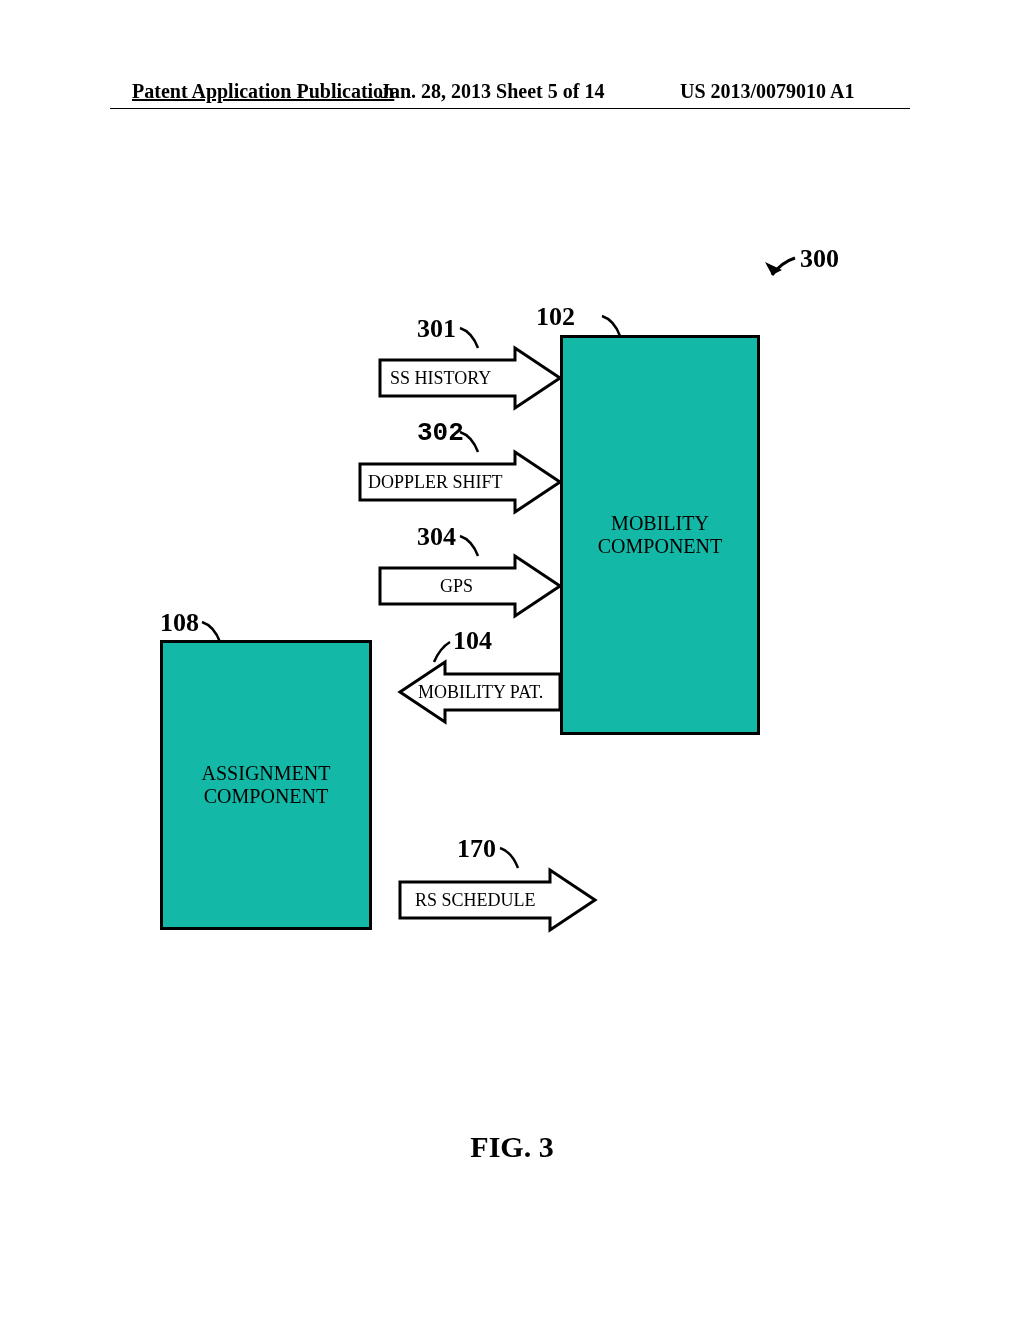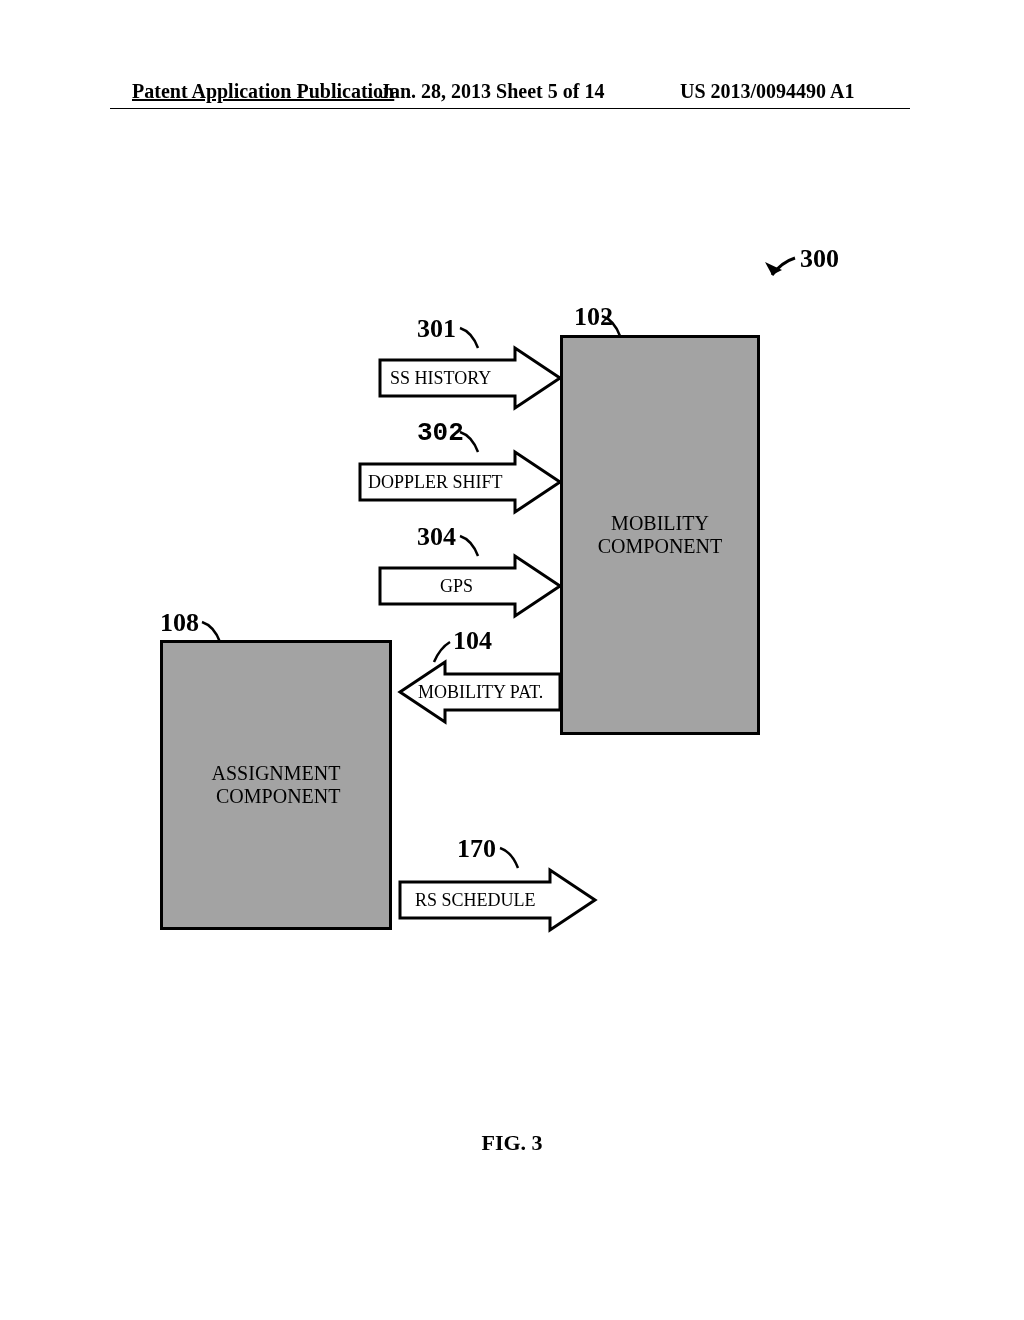--- a/index.html
+++ b/index.html
@@ -35,55 +35,54 @@
     height: 0;
     border-top: 1px solid #000;
   }
 
   .fig-caption {
     position: absolute;
     top: 1130px;
     left: 0;
     width: 1024px;
     text-align: center;
-    font-size: 22px;
+    font-size: 30px;
     font-weight: bold;
   }
 
   .ref-label {
     position: absolute;
     font-size: 26px;
     font-weight: bold;
     white-space: nowrap;
   }
 
   
   .box {
     position: absolute;
     border: 3px solid #000;
     box-sizing: border-box;
     display: flex;
     align-items: center;
     justify-content: center;
     text-align: center;
     font-size: 20px;
-    background: #a3a3a3;
+    background: #14b8a6;
   }
   .mobility-box {
     left: 560px;
     top: 335px;
     width: 200px;
     height: 400px;
   }
   .assignment-box {
     left: 160px;
     top: 640px;
-    width: 232px;
+    width: 212px;
     height: 290px;
-    text-align: right;
   }
 
   
   svg.overlay {
     position: absolute;
     left: 0;
     top: 0;
     width: 1024px;
     height: 1320px;
     pointer-events: none;
@@ -95,31 +94,31 @@
   }
 </style>
 </head>
 <body>
 
 <div class="page">
 
   <div class="header">
     <span class="left">Patent Application Publication</span>
     <span class="center">Jan. 28, 2013  Sheet 5 of 14</span>
-    <span class="right">US 2013/0094490 A1</span>
+    <span class="right">US 2013/0079010 A1</span>
   </div>
   <div class="header-rule"></div>
 
   <div class="ref-label" style="left:800px; top:244px;">300</div>
 
   <div class="box mobility-box">
     <span style="white-space:pre-line;">MOBILITY
 COMPONENT</span>
   </div>
-  <div class="ref-label" style="left:536px; top:302px;margin-left:38px;">102</div>
+  <div class="ref-label" style="left:536px; top:302px;">102</div>
 
   <div class="box assignment-box">
     <span style="white-space:pre-line;">ASSIGNMENT
 COMPONENT</span>
   </div>
   <div class="ref-label" style="left:160px; top:608px;">108</div>
 
   <div class="ref-label" style="left:417px; top:314px;">301</div>
   <div class="ref-label" style="left:417px; top:418px;font-family:Liberation Mono, monospace;">302</div>
   <div class="ref-label" style="left:417px; top:522px;">304</div>

